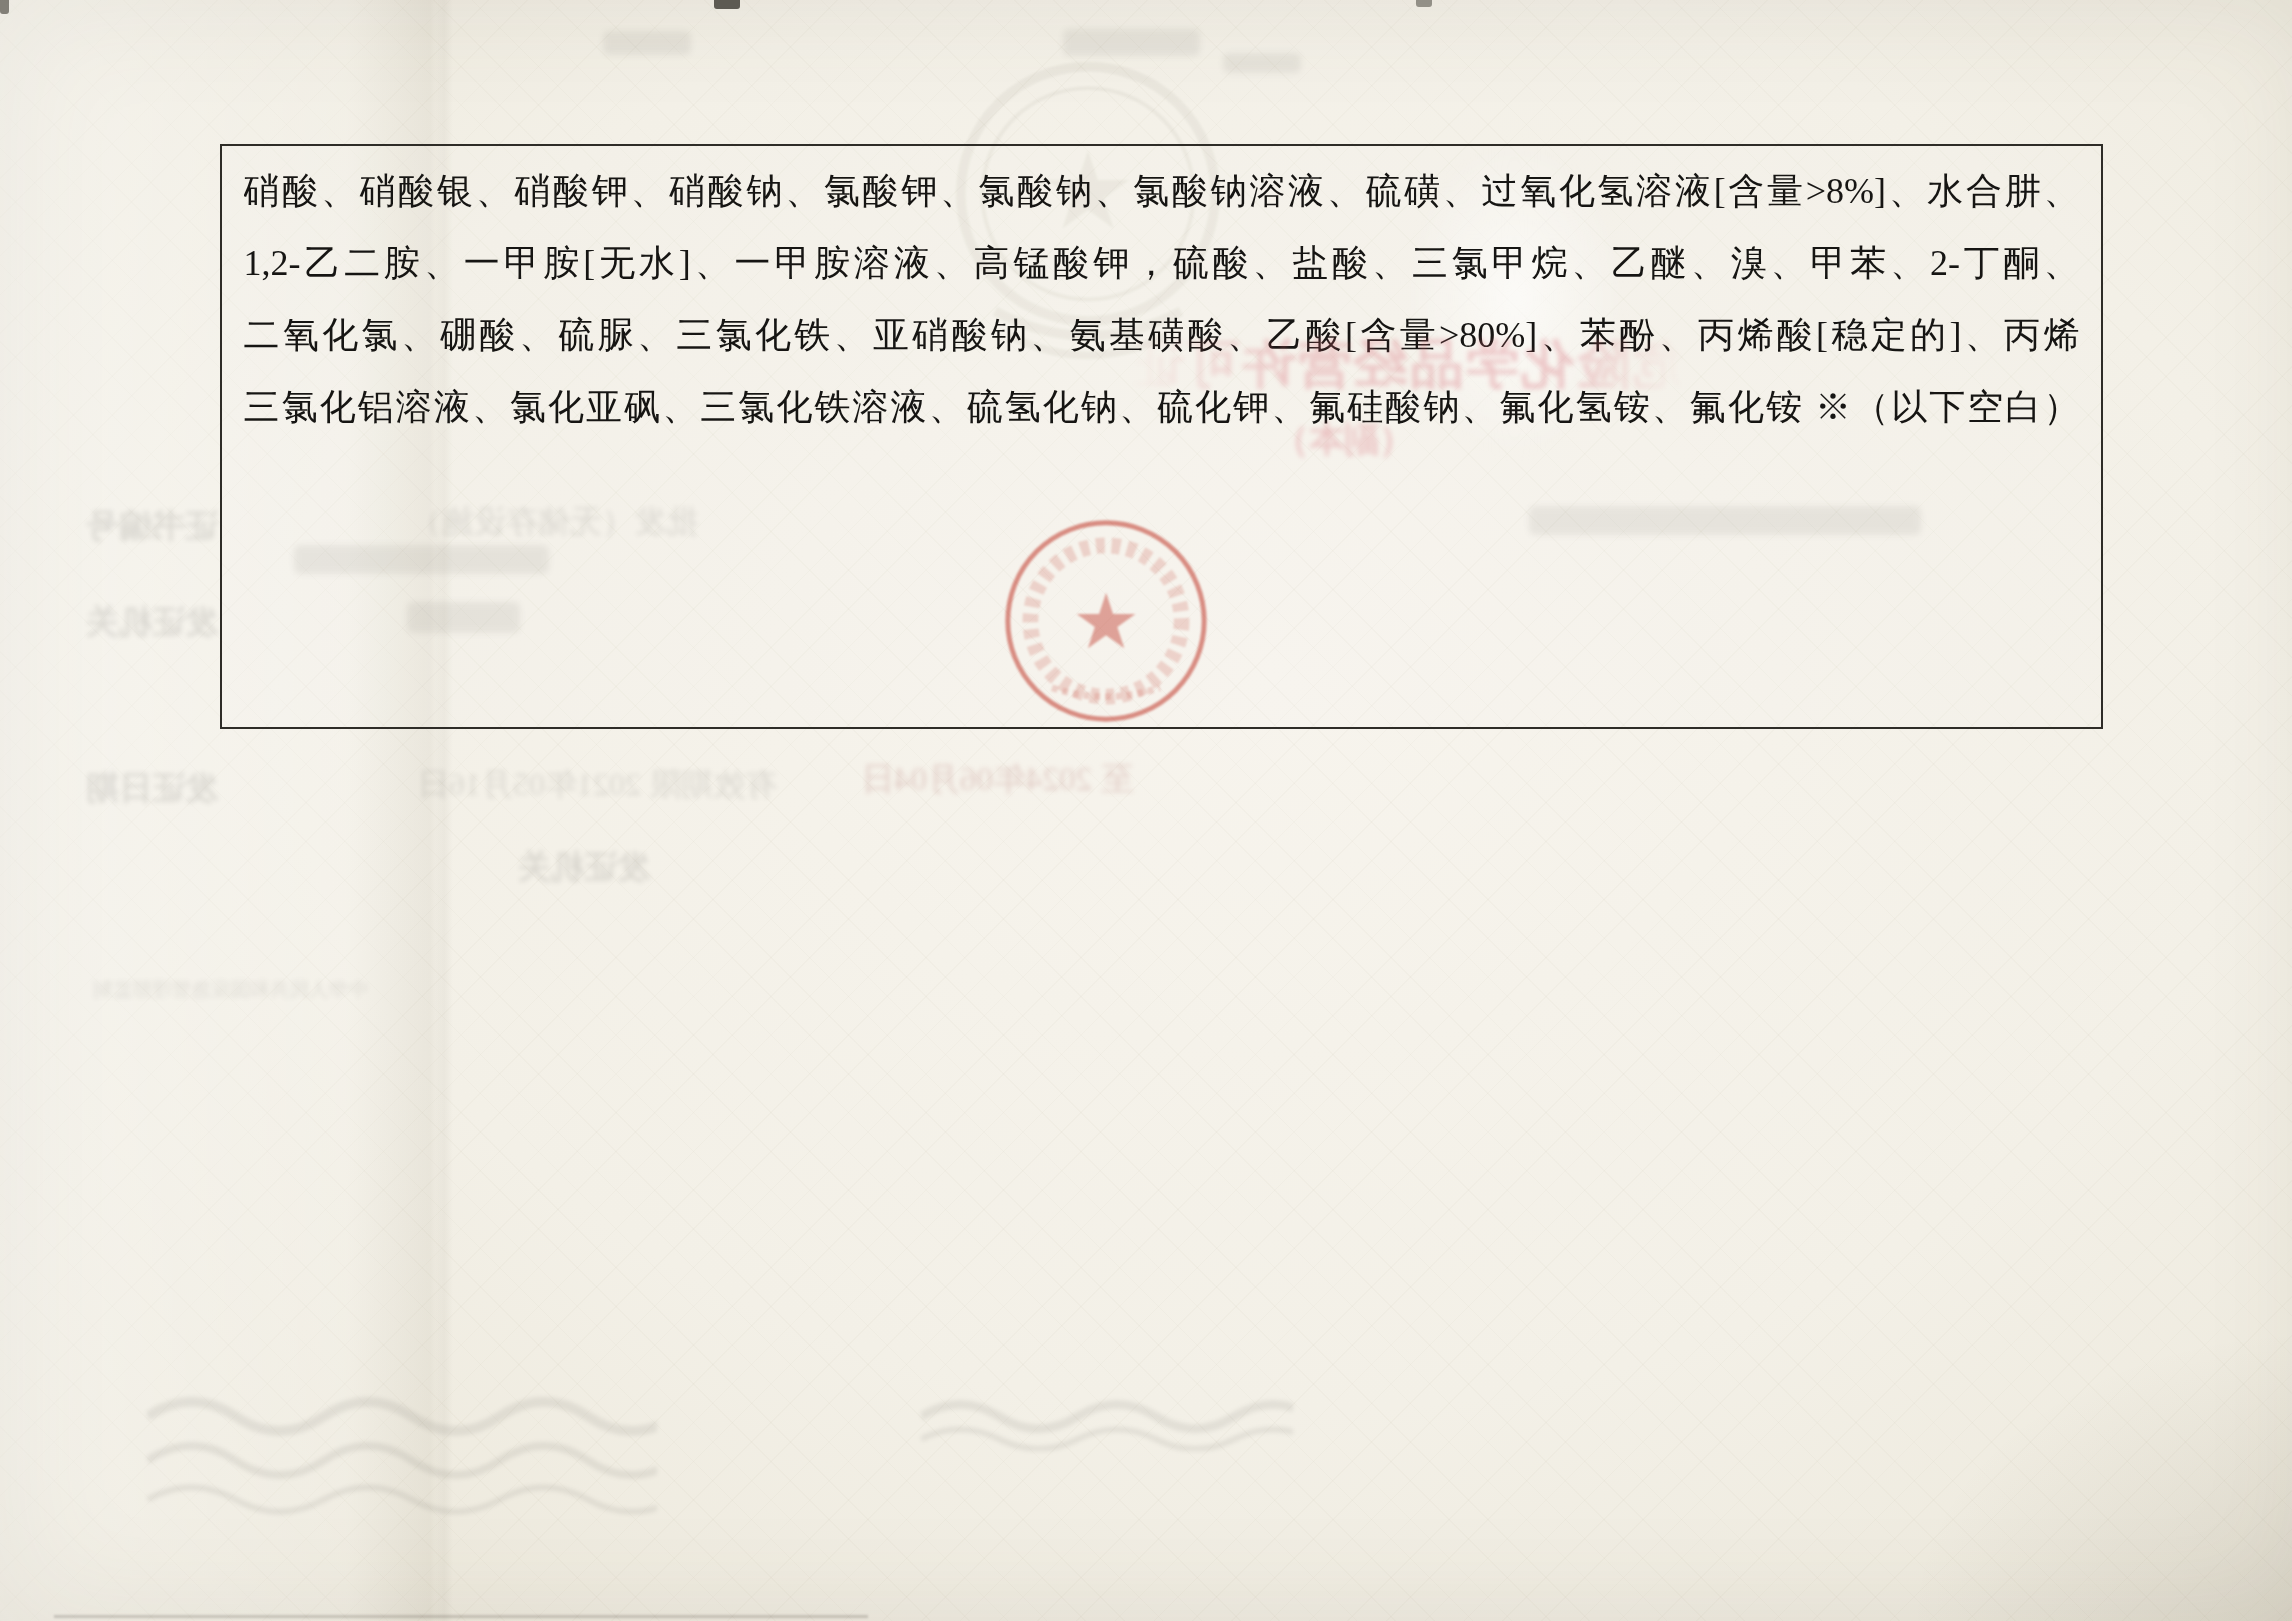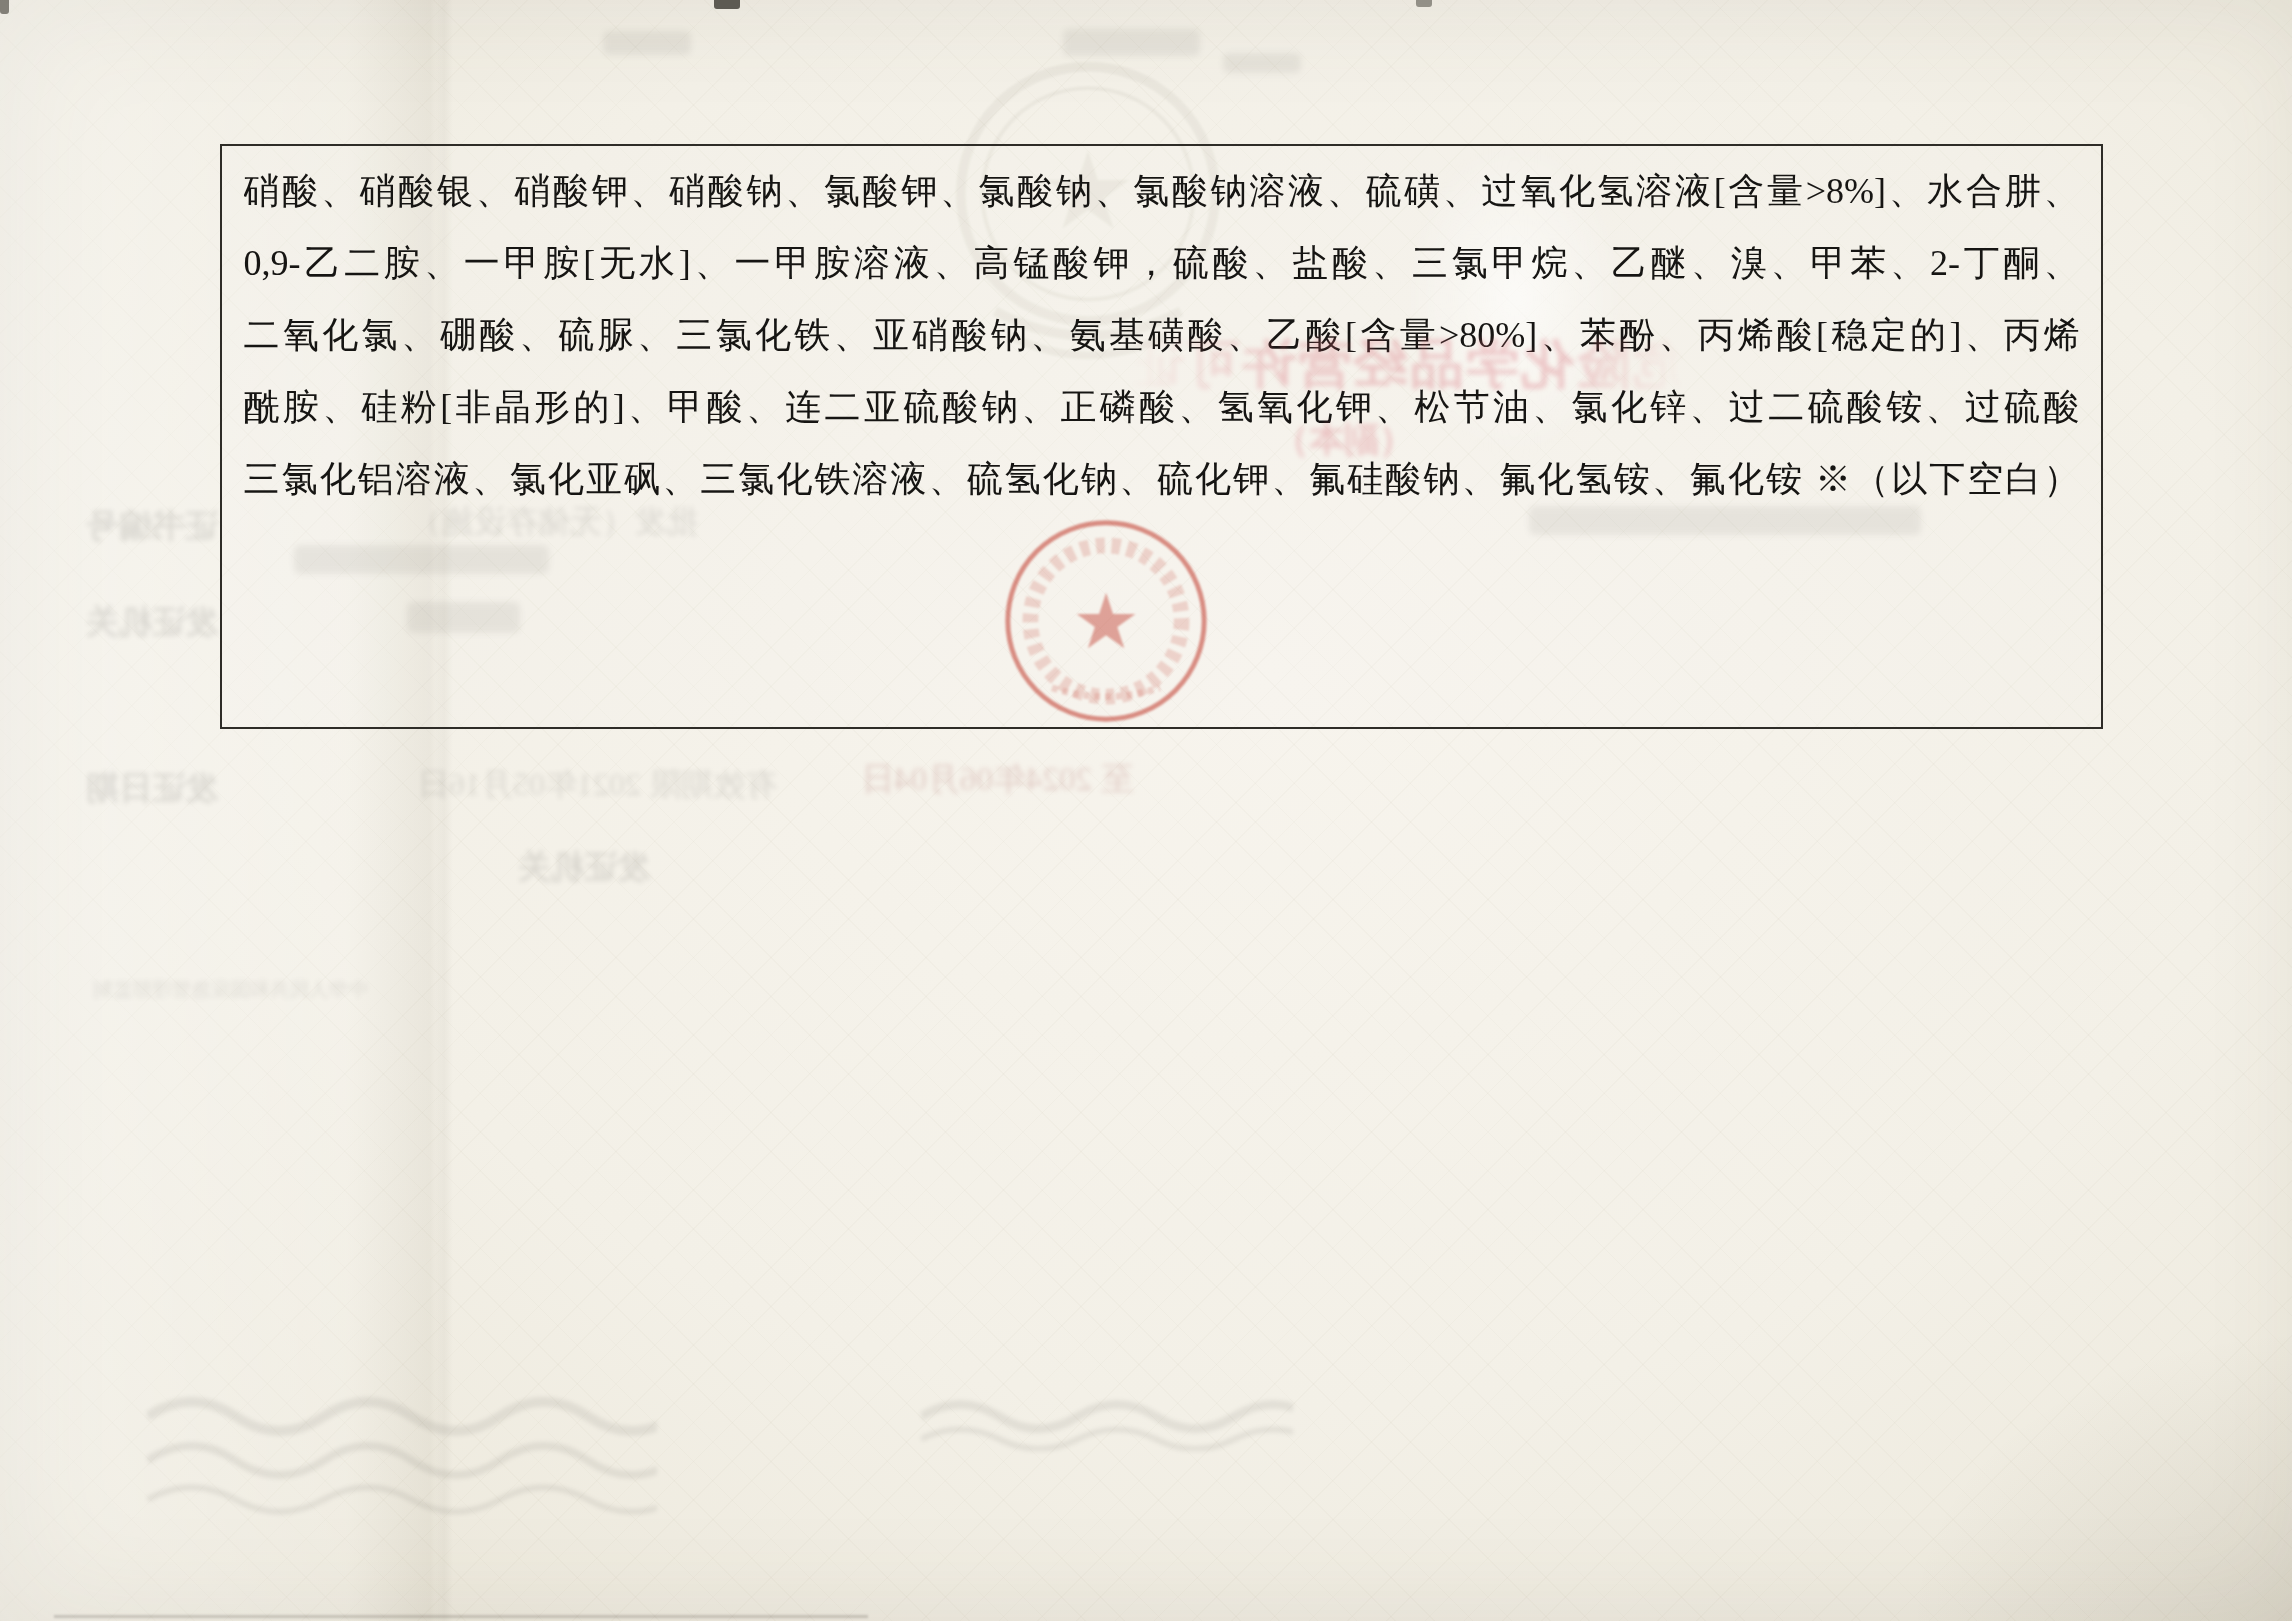--- a/index.html
+++ b/index.html
@@ -70,23 +70,22 @@
     <circle cx="155" cy="150" r="130" fill="none" stroke="#55503f" stroke-width="10"></circle>
     <circle cx="155" cy="150" r="108" fill="none" stroke="#55503f" stroke-width="4"></circle>
     <text x="155" y="185" font-size="110" text-anchor="middle" fill="#55503f">★</text>
     <path d="M60 270 Q155 320 250 270" fill="none" stroke="#55503f" stroke-width="10"></path>
     <path d="M75 295 Q155 335 235 295" fill="none" stroke="#55503f" stroke-width="8"></path>
   </svg>
   <div class="white-blob"></div>
 
   <div class="chem-box">
     <div class="chem-line">硝酸、硝酸银、硝酸钾、硝酸钠、氯酸钾、氯酸钠、氯酸钠溶液、硫磺、过氧化氢溶液[含量&gt;8%]、水合肼、</div>
-    <div class="chem-line">0,9-乙二胺、一甲胺[无水]、一甲胺溶液、高锰酸钾，硫酸、盐酸、三氯甲烷、乙醚、溴、甲苯、2-丁酮、</div>
+    <div class="chem-line">1,2-乙二胺、一甲胺[无水]、一甲胺溶液、高锰酸钾，硫酸、盐酸、三氯甲烷、乙醚、溴、甲苯、2-丁酮、</div>
     <div class="chem-line">二氧化氯、硼酸、硫脲、三氯化铁、亚硝酸钠、氨基磺酸、乙酸[含量&gt;80%]、苯酚、丙烯酸[稳定的]、丙烯</div>
-    <div class="chem-line">酰胺、硅粉[非晶形的]、甲酸、连二亚硫酸钠、正磷酸、氢氧化钾、松节油、氯化锌、过二硫酸铵、过硫酸</div>
     <div class="chem-line">三氯化铝溶液、氯化亚砜、三氯化铁溶液、硫氢化钠、硫化钾、氟硅酸钠、氟化氢铵、氟化铵 ※（以下空白）</div>
   </div>
 
   <div class="ghost pink bold fade-ends" style="left:1127px;top:329px;font-size:53px;letter-spacing:2.9px;">危险化学品经营许可证</div>
   <div class="ghost pink bold" style="left:1274px;top:416px;font-size:35px;">（副本）</div>
 
   <div class="ghost bold" style="left:86px;top:504px;font-size:33px;">证书编号</div>
   <div class="ghost" style="left:410px;top:500px;font-size:32px;">批发（无储存设施）</div>
   <div class="ghost-rect" style="left:1529px;top:506px;width:392px;height:29px;"></div>
   <div class="ghost-rect" style="left:294px;top:545px;width:255px;height:29px;"></div>

